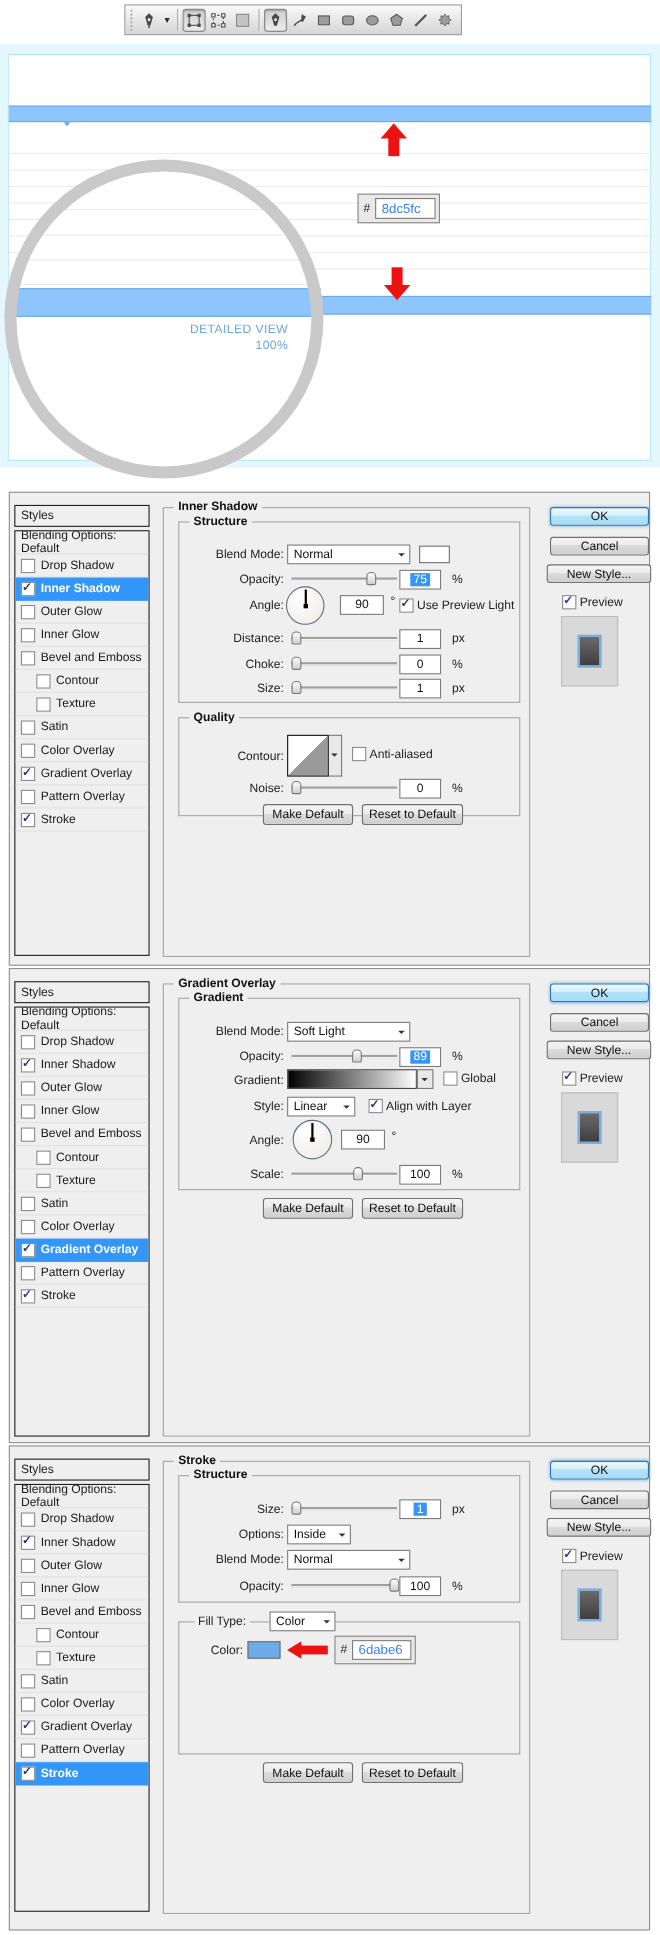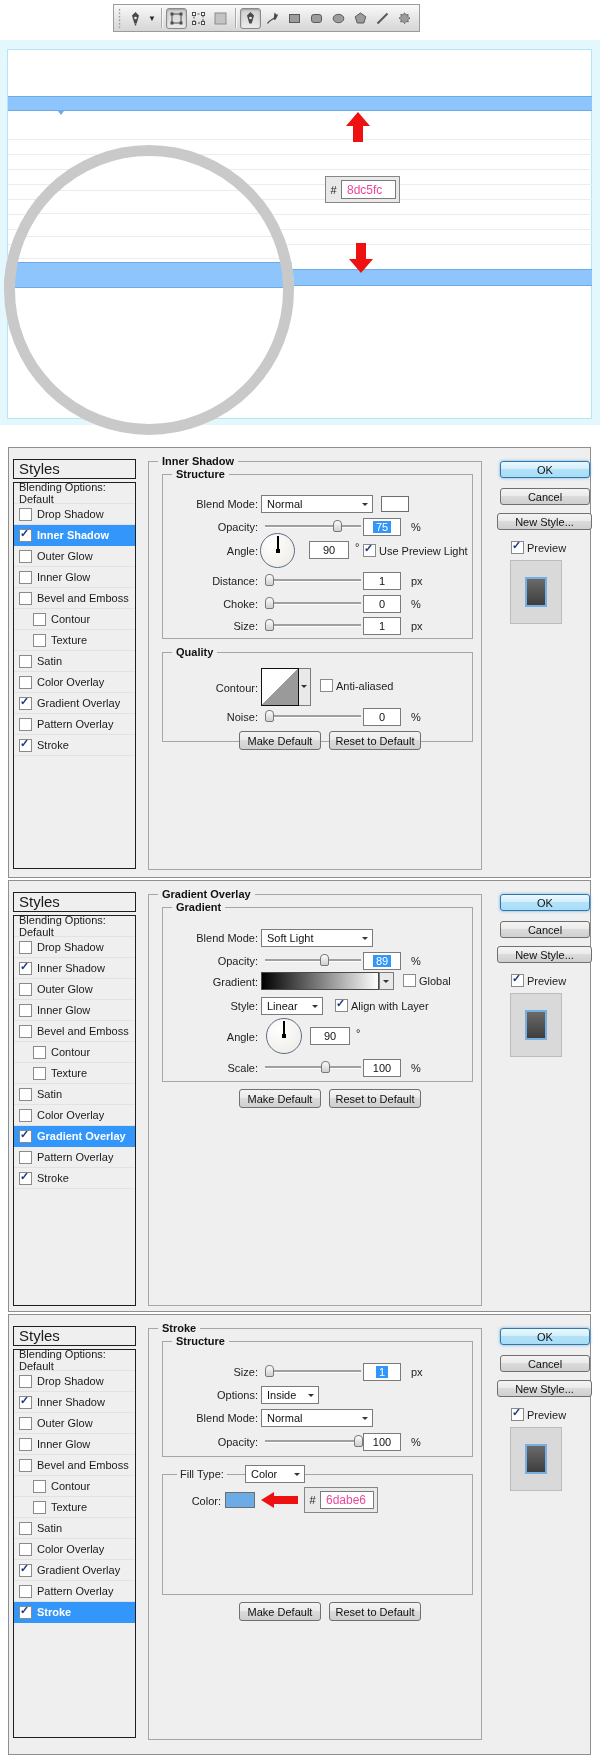--- a/index.html
+++ b/index.html
@@ -35,27 +35,27 @@
   .arrU .h{position:absolute;top:0;left:0;border-left:12px solid transparent;border-right:12px solid transparent;border-bottom:14px solid #ee1111;}
   .arrU .s{position:absolute;top:13px;left:7px;width:10px;height:17px;background:#ee1111;}
   .arrD .h{position:absolute;bottom:0;left:0;border-left:12px solid transparent;border-right:12px solid transparent;border-top:14px solid #ee1111;}
   .arrD .s{position:absolute;bottom:13px;left:7px;width:10px;height:17px;background:#ee1111;}
   .arrL{position:absolute;width:37px;height:16px;}
   .arrL .h{position:absolute;left:0;top:0;border-top:8px solid transparent;border-bottom:8px solid transparent;border-right:13px solid #ee1111;}
   .arrL .s{position:absolute;left:12px;top:4px;width:25px;height:8px;background:#ee1111;}
   .hexbox{position:absolute;background:#e9e9e9;border:1px solid #868686;display:flex;align-items:center;box-sizing:border-box;}
   .hexbox .pfx{width:15px;text-align:center;font-size:11px;color:#222;flex:0 0 auto;}
   .hexbox .hin{flex:1;height:calc(100% - 8px);margin-right:3px;background:#fff;border:1px solid #7b7b7b;
-    font-size:12px;display:flex;align-items:center;padding-left:5px;color:#ec4899;}
+    font-size:12px;display:flex;align-items:center;padding-left:5px;color:#3b82f6;}
 
   
   .dlg{position:absolute;left:8px;width:583px;background:#efefef;border:1px solid #8f8f8f;box-sizing:border-box;}
   .stylesHeader{position:absolute;left:4px;top:11px;width:123px;height:20px;background:#efefef;
-    border:1px solid #1f1f1f;box-sizing:border-box;font-size:15px;color:#1a1a1a;
-    display:flex;align-items:flex-start;padding-left:5px;}
+    border:1px solid #1f1f1f;box-sizing:border-box;font-size:11px;color:#1a1a1a;
+    display:flex;align-items:center;padding-left:5px;}
   .stylesList{position:absolute;left:4px;top:34px;width:123px;background:#efefef;
     border:1px solid #1f1f1f;box-sizing:border-box;overflow:hidden;}
   .srow{position:relative;height:21px;display:flex;align-items:center;gap:5px;padding-left:5px;
     font-size:11px;color:#1a1a1a;border-bottom:1px solid #e2e2e2;box-sizing:border-box;}
   .srow.indent{padding-left:19px;}
   .srow.sel{background:#3296fa;color:#fff;font-weight:bold;border-bottom-color:#3296fa;}
   .cb{width:11px;height:11px;background:#fff;border:1px solid #8a8a8a;display:inline-block;
     position:relative;box-sizing:content-box;flex:0 0 auto;}
   .cb.checked::after{content:"✓";position:absolute;left:0px;top:-3px;font-size:11px;font-weight:bold;color:#223a85;}
 
@@ -216,20 +216,24 @@
     <div class="arrD" style="left:349px;top:202px">
         <i class="h"></i>
         <i class="s"></i>
       </div>
 
     <div class="hexbox" style="left:325px;top:136px;width:75px;height:27px">
       <span class="pfx">#</span>
       <span class="hin">8dc5fc</span>
     </div>
 
+    <div class="detailtext">
+      <div>DETAILED VIEW</div>
+      <div>100%</div>
+    </div>
   </div>
 
   <section class="dlg" style="top:447px;height:431px">
     <div class="stylesHeader">
       <span>Styles</span>
     </div>
     <div class="stylesList" style="height:387px">
         <div class="srow">
           <span>Blending Options: Default</span>
         </div>

